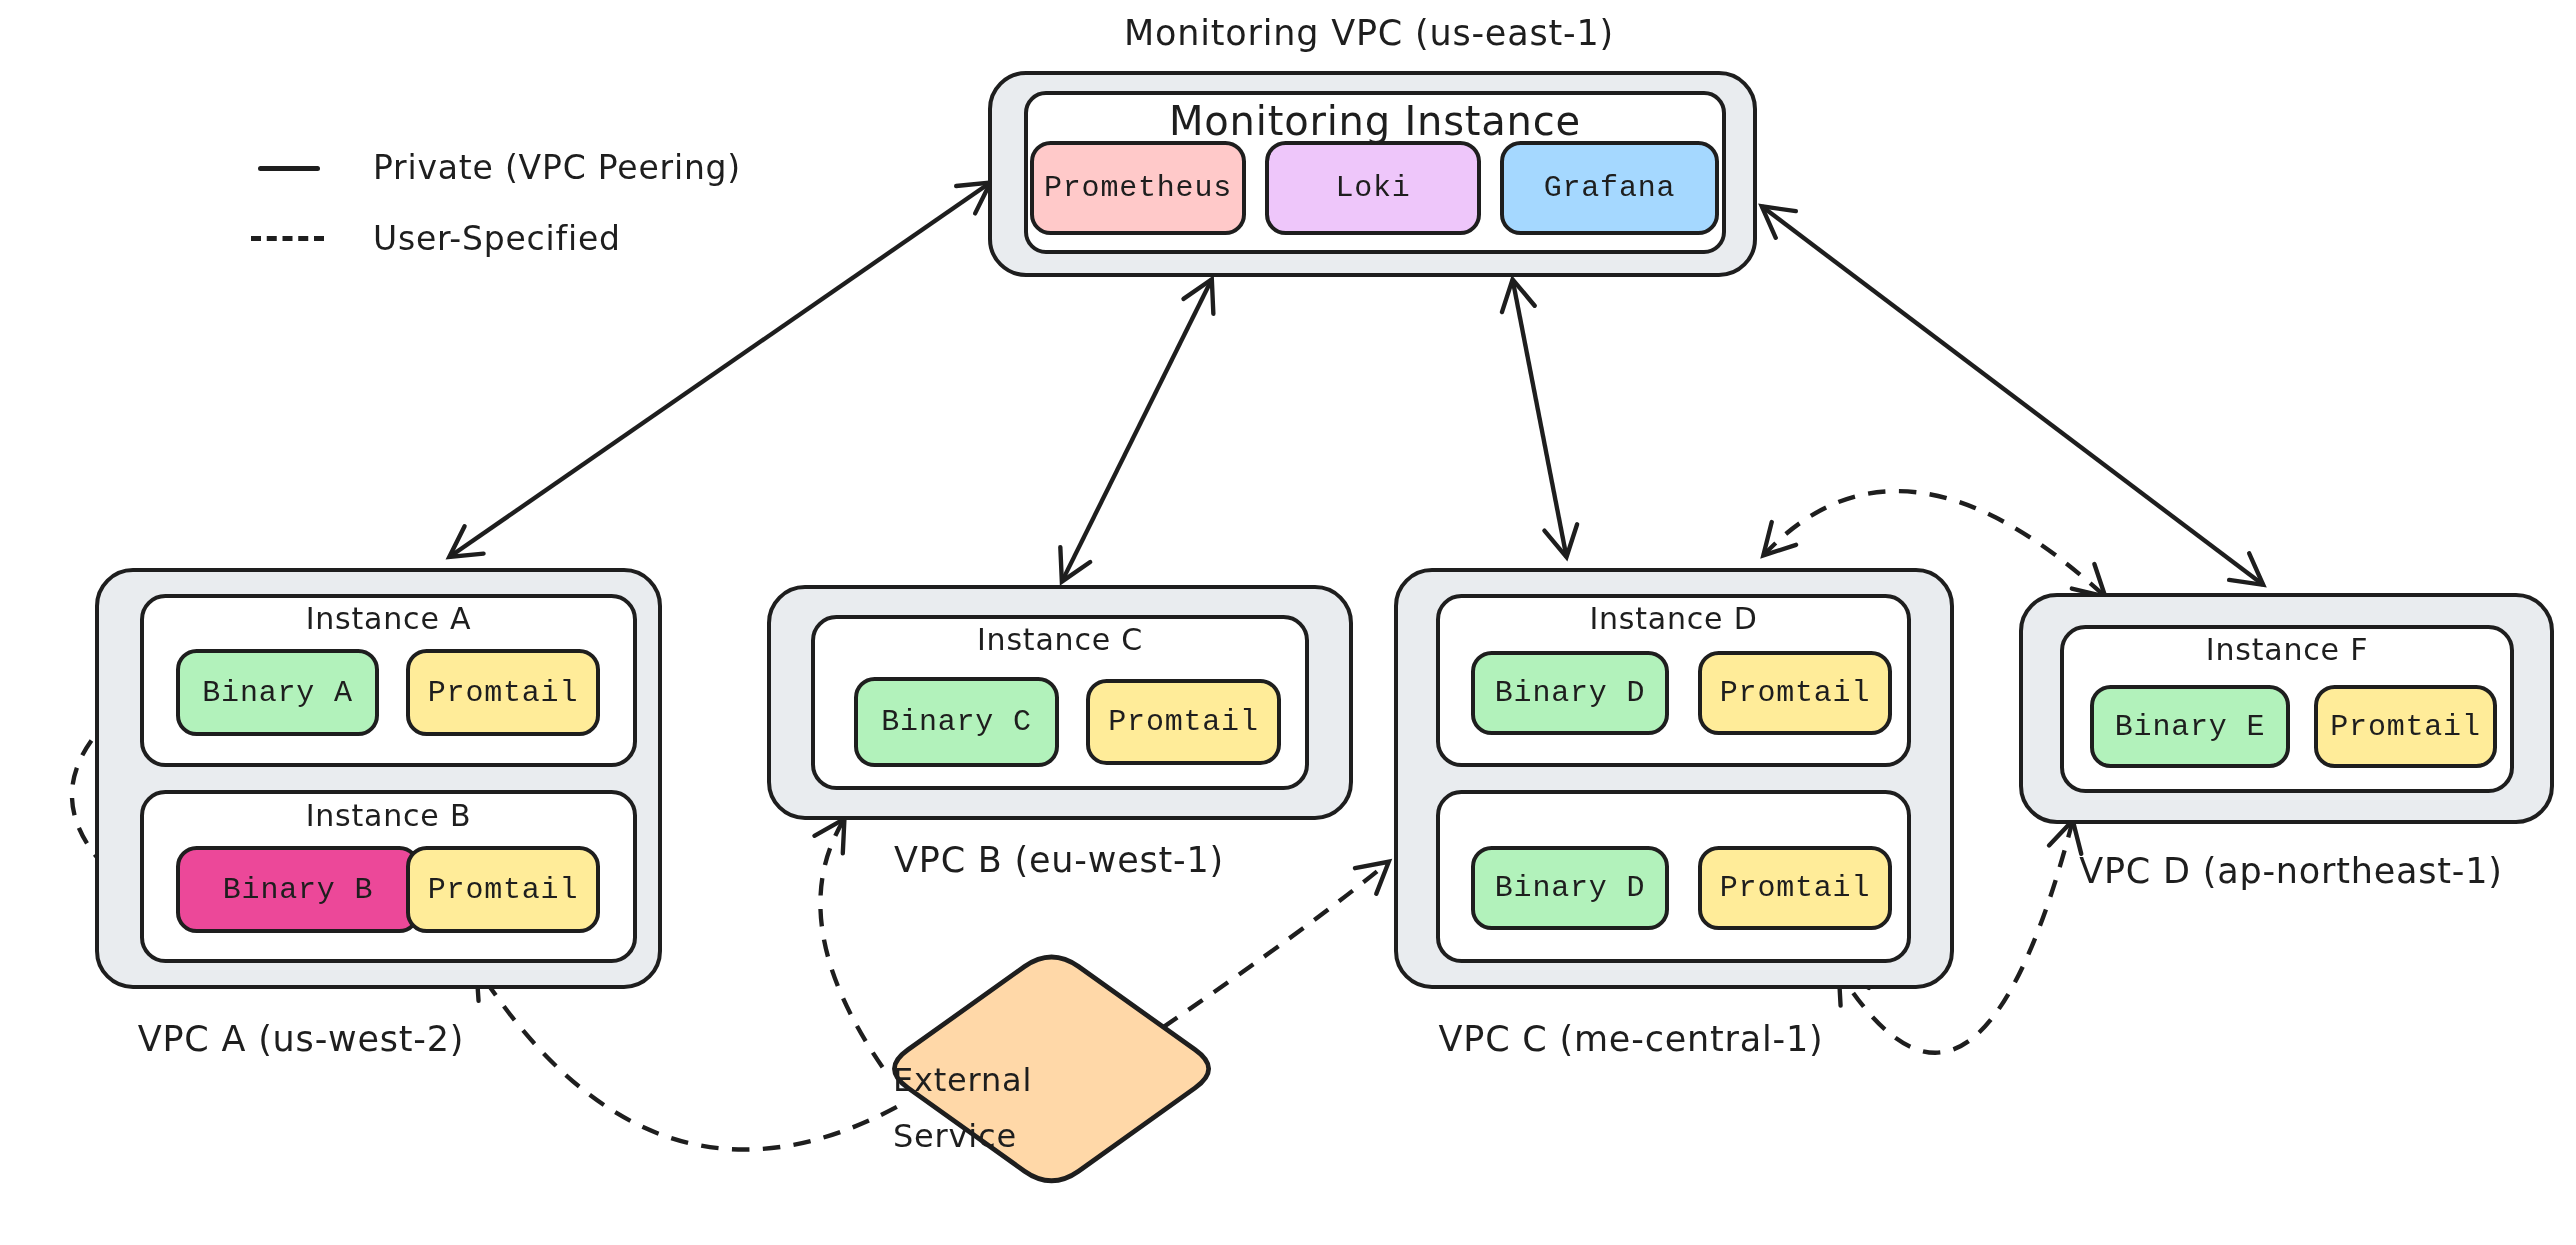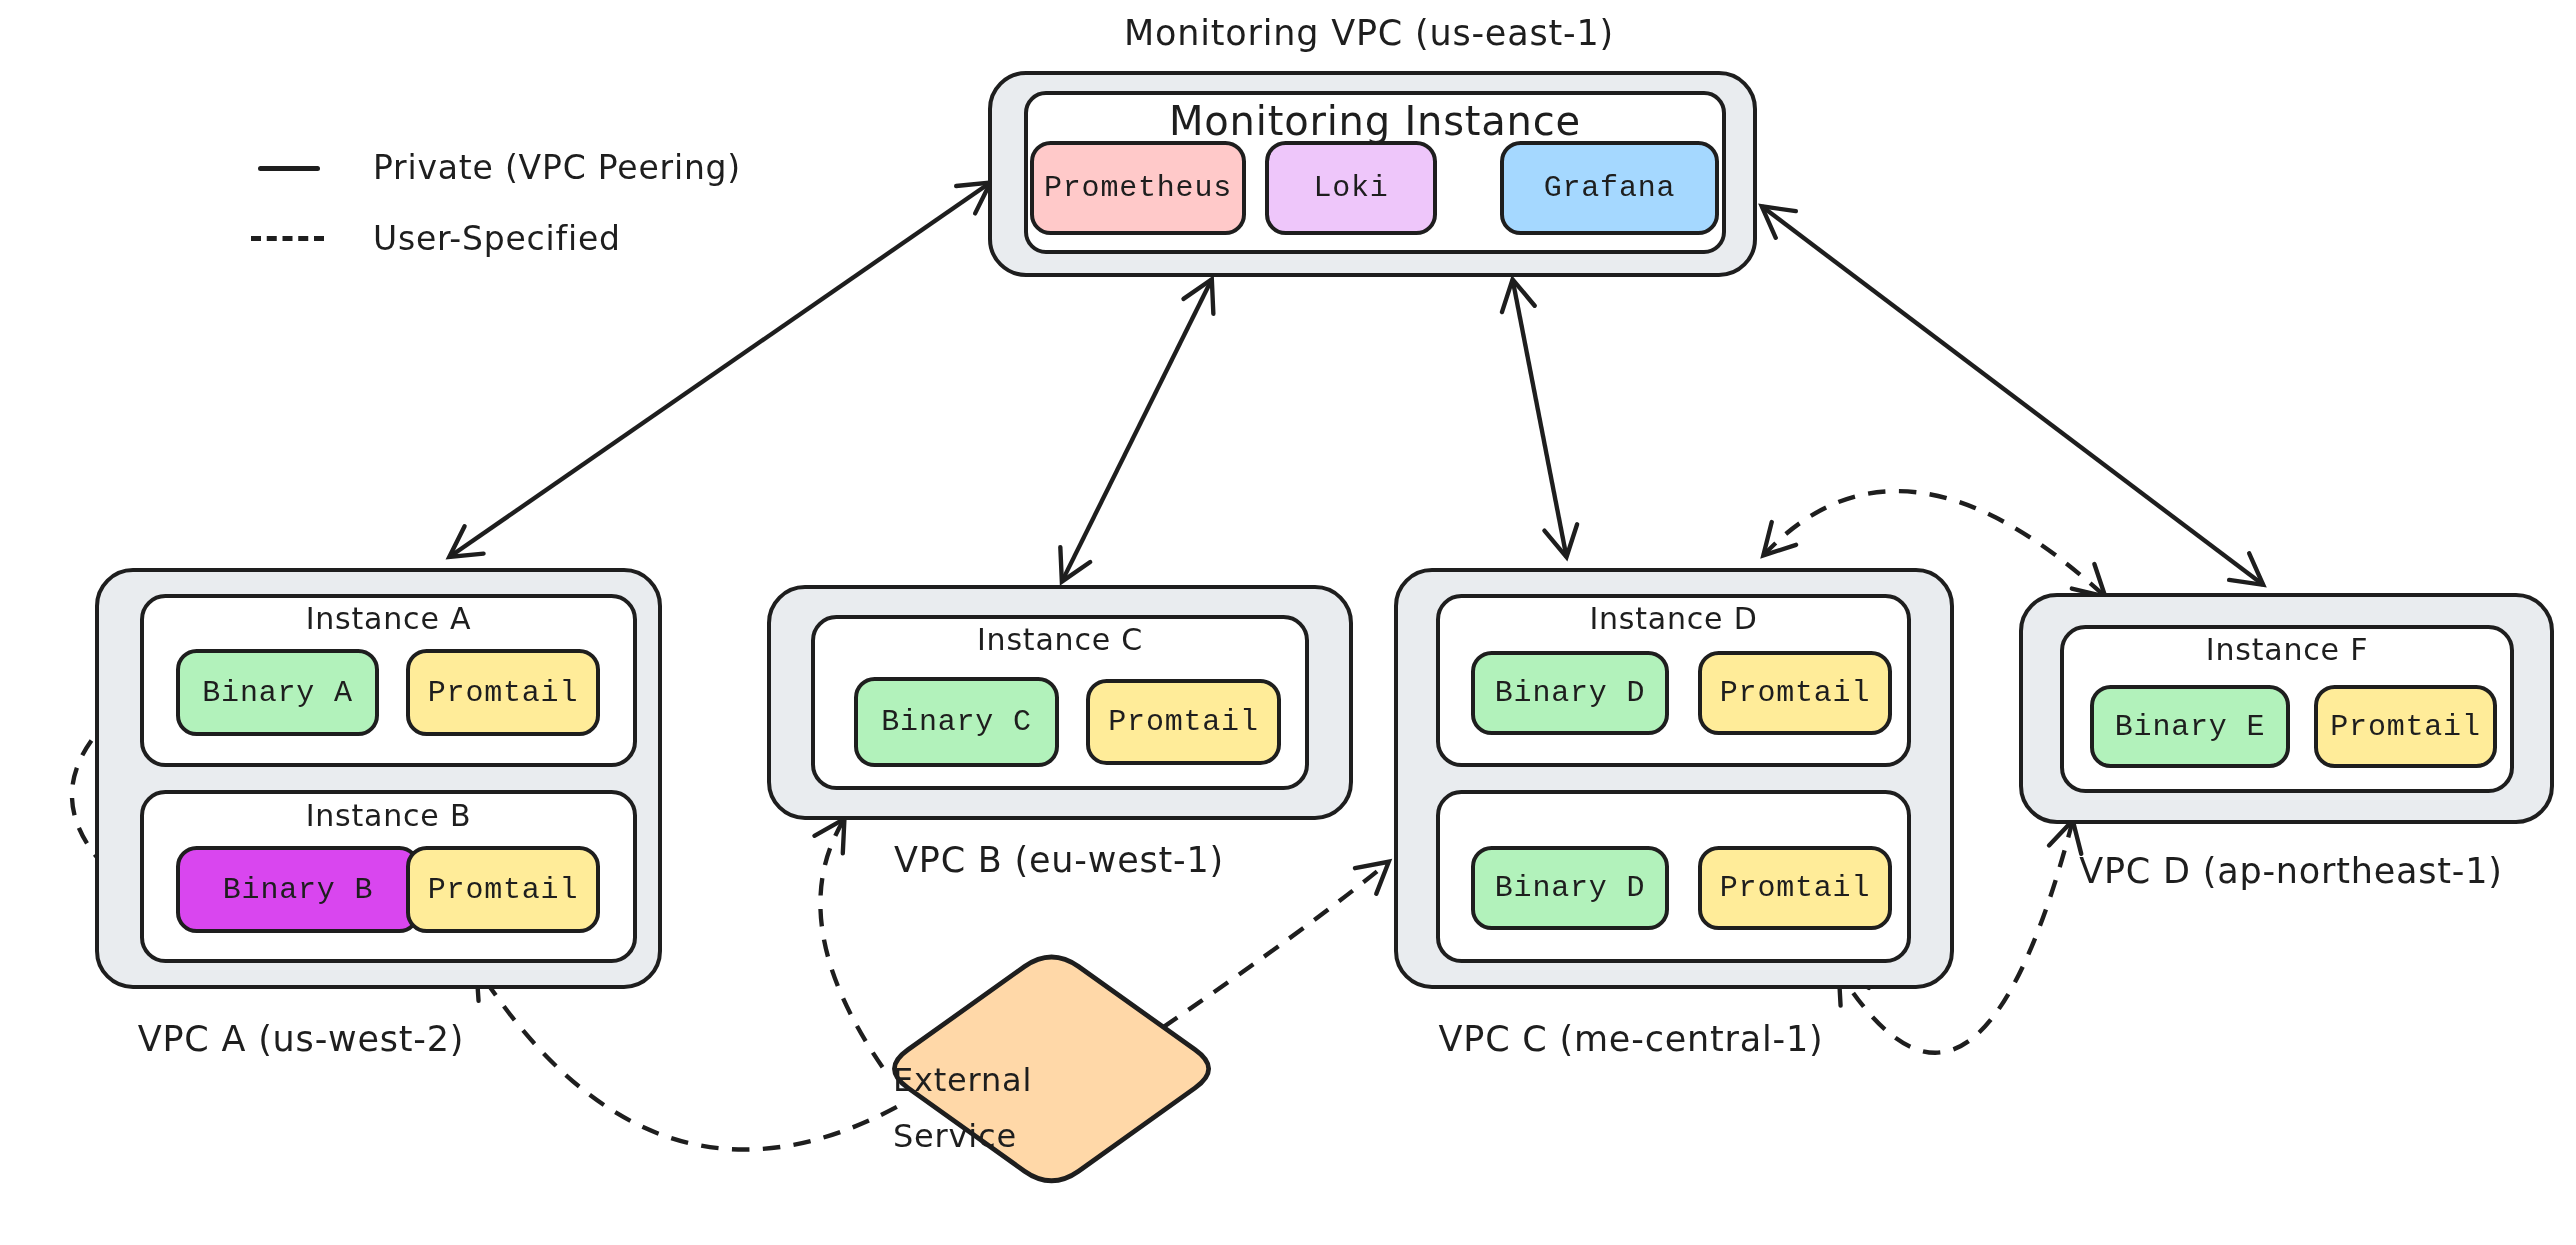--- a/index.html
+++ b/index.html
@@ -53,39 +53,39 @@
   <div class="abs legend-dashed" style="left:251px;top:236px;width:73px;"></div>
   <div class="abs legend-text" style="left:373px;top:219px;">User-Specified</div>
 
   <div class="abs title-label" style="left:972px;top:12.7px;width:794px;">Monitoring VPC (us-east-1)</div>
   <div class="abs vpc-outer" style="left: 988px; top: 71px; width: 769px; height: 206px; background-color: rgb(233, 236, 239);"></div>
   <div class="abs inst-box" style="left:1024px;top:91px;width:702px;height:163px;border-radius:22px;"></div>
   <div class="abs inst-label" style="left:1024px;top:98px;width:702px;font-size:40px;">Monitoring Instance</div>
   <div class="abs chip" style="left: 1030px; top: 141px; width: 216px; height: 94px; background-color: rgb(255, 201, 201);">
     <span>Prometheus</span>
   </div>
-  <div class="abs chip" style="left: 1265px; top: 141px; width: 172px; height: 94px; background-color: rgb(238, 198, 250);">
+  <div class="abs chip" style="left: 1265px; top: 141px; width: 216px; height: 94px; background-color: rgb(238, 198, 250);">
     <span>Loki</span>
   </div>
   <div class="abs chip" style="left: 1500px; top: 141px; width: 219px; height: 94px; background-color: rgb(165, 216, 255);">
     <span>Grafana</span>
   </div>
 
   <div class="abs vpc-outer" style="left: 95px; top: 568px; width: 567px; height: 421px; background-color: rgb(233, 236, 239);"></div>
   <div class="abs inst-box" style="left:140px;top:594px;width:497px;height:173px;"></div>
   <div class="abs inst-label" style="left:140px;top:601px;width:497px;">Instance A</div>
   <div class="abs chip" style="left: 176px; top: 649px; width: 203px; height: 87px; background-color: rgb(178, 242, 187);">
     <span>Binary A</span>
   </div>
   <div class="abs chip" style="left: 406px; top: 649px; width: 194px; height: 87px; background-color: rgb(255, 236, 153);">
     <span>Promtail</span>
   </div>
   <div class="abs inst-box" style="left:140px;top:790px;width:497px;height:173px;"></div>
   <div class="abs inst-label" style="left:140px;top:798px;width:497px;">Instance B</div>
-  <div class="abs chip" style="left: 176px; top: 846px; width: 244px; height: 87px; background-color: #d946ef;">
+  <div class="abs chip" style="left: 176px; top: 846px; width: 244px; height: 87px; background-color: #ec4899;">
     <span>Binary B</span>
   </div>
   <div class="abs chip" style="left: 406px; top: 846px; width: 194px; height: 87px; background-color: rgb(255, 236, 153);">
     <span>Promtail</span>
   </div>
   <div class="abs vpc-label" style="left:79px;top:1019px;width:444px;">VPC A (us-west-2)</div>
 
   <div class="abs vpc-outer" style="left: 767px; top: 585px; width: 586px; height: 235px; background-color: rgb(233, 236, 239);"></div>
   <div class="abs inst-box" style="left:811px;top:615px;width:498px;height:175px;"></div>
   <div class="abs chip" style="left: 854px; top: 677px; width: 205px; height: 90px; background-color: rgb(178, 242, 187);">

